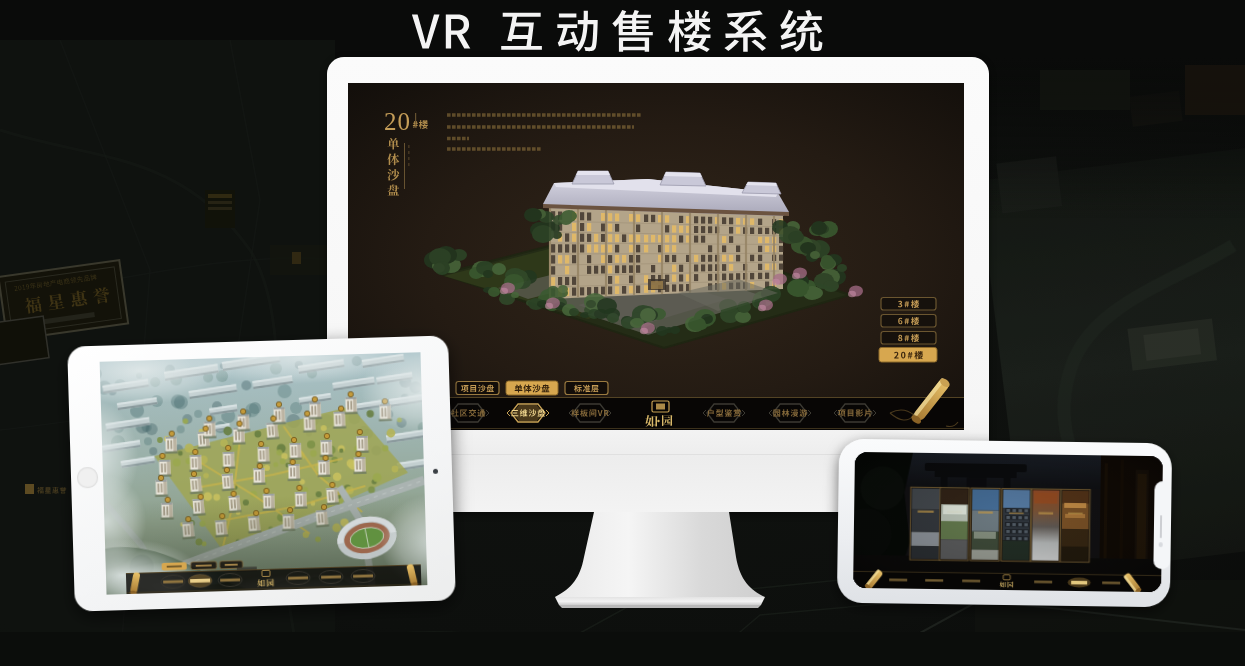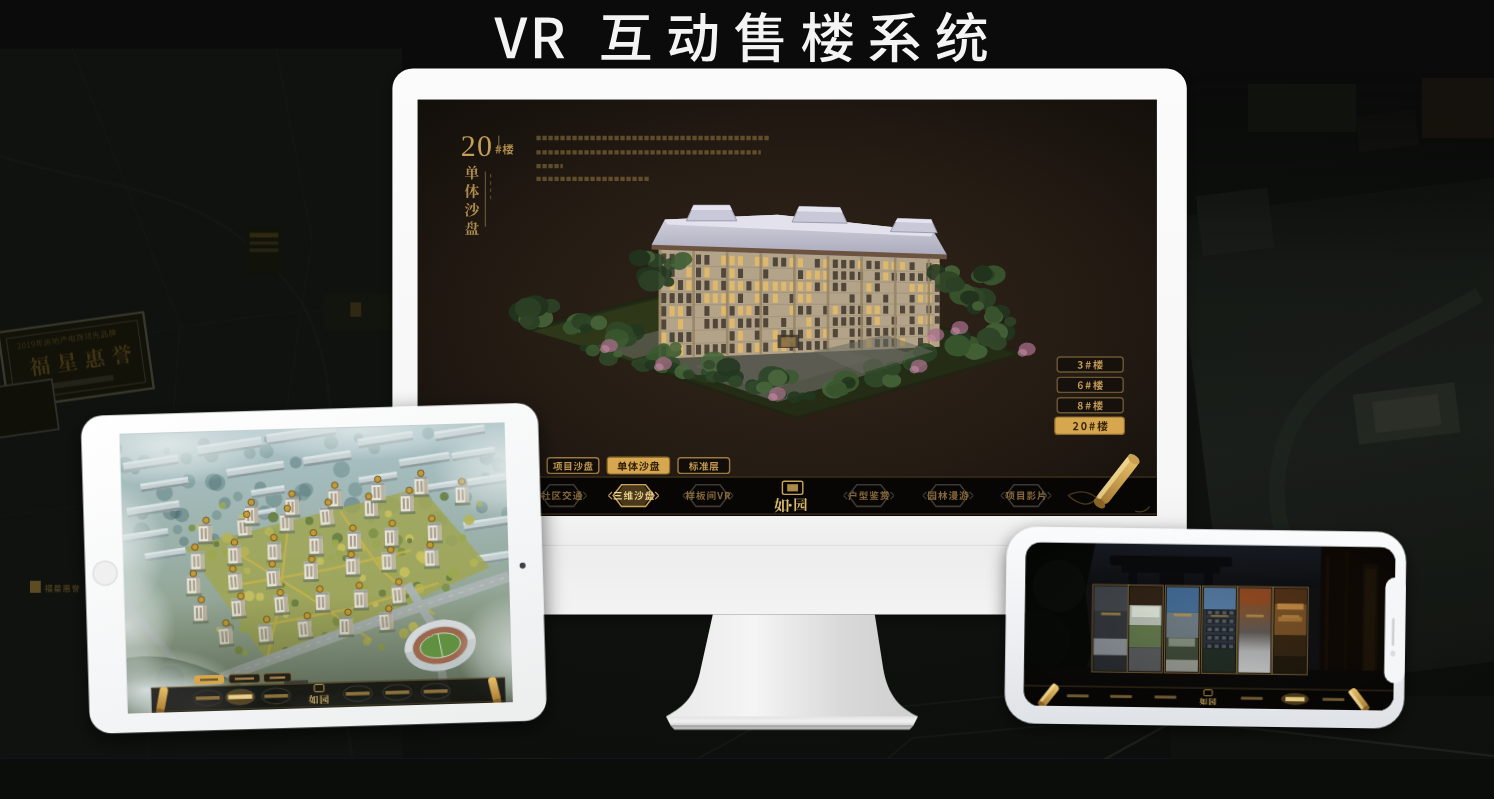--- a/index.html
+++ b/index.html
@@ -1,15 +1,15 @@
 <!DOCTYPE html>
 <html><head><meta charset="utf-8"><title>VR</title><style>
 html,body{margin:0;padding:0;background:#0b0d0b;}
 #stage{position:relative;width:1245px;height:632px;overflow:hidden;
-  background:#1d4ed8;font-family:"Liberation Sans",sans-serif;}
+  background:#a16207;font-family:"Liberation Sans",sans-serif;}
 .abs{position:absolute;}
 </style></head><body>
 <div id="stage">
 
 <svg class="abs" style="left:0;top:0" width="1245" height="666" viewBox="0 0 1245 666">
 <defs>
         <radialGradient id="bgv" cx="50%" cy="45%" r="75%">
           <stop offset="0%" stop-color="#111411"></stop>
           <stop offset="70%" stop-color="#0d0f0d"></stop>
           <stop offset="100%" stop-color="#090a09"></stop>

